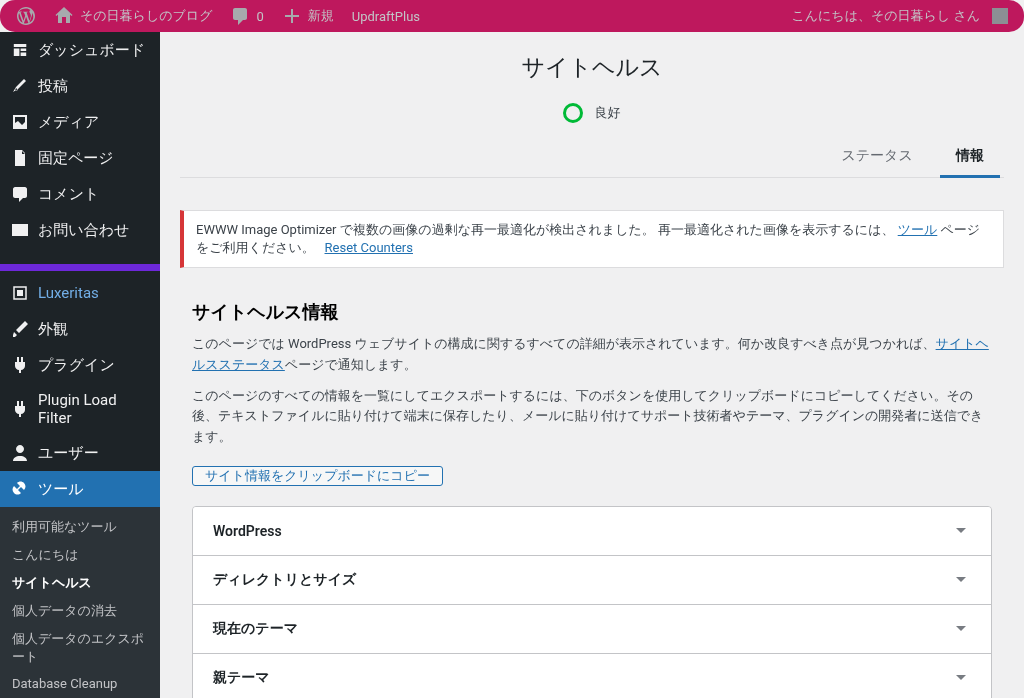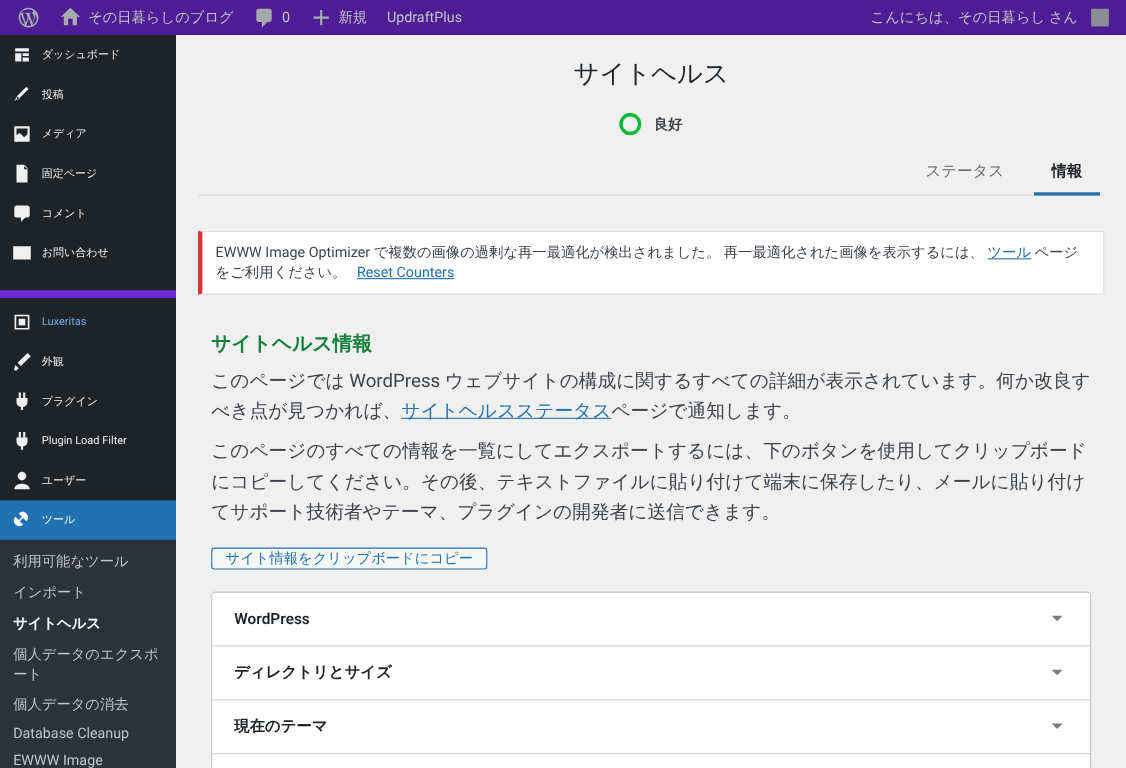--- a/index.html
+++ b/index.html
@@ -1,61 +1,61 @@
 <!DOCTYPE html>
 <html><head>
 <meta charset="utf-8">
 <style>
 * { margin: 0; padding: 0; box-sizing: border-box; font-family: -apple-system, BlinkMacSystemFont, "Segoe UI", Roboto, "Hiragino Sans", "Hiragino Kaku Gothic ProN", Meiryo, sans-serif; }
 body { background: #f0f0f1; font-size: 13px; color: #3c434a; overflow: hidden; }
 #app { width: 1024px; height: 698px; display: flex; flex-direction: column; position: relative; }
 
 
-#adminbar { height: 32px; background: #4c1d95; color: #c3c4c7; display: flex; align-items: center; font-size: 13px; padding: 0 8px; justify-content: space-between; }
+#adminbar { height: 32px; background: #be185d; color: #c3c4c7; display: flex; align-items: center; font-size: 13px; padding: 0 8px; justify-content: space-between; border-radius: 15px; }
 #adminbar .left, #adminbar .right { display: flex; align-items: center; gap: 2px; }
 .ab-item { display: flex; align-items: center; padding: 0 8px; height: 32px; cursor: pointer; gap: 6px; }
 .ab-item svg, .ab-item .dashicon { width: 20px; height: 20px; fill: #a7aaad; }
 .ab-avatar { width: 16px; height: 16px; background: #8c8f94; display: inline-block; margin-left: 6px; }
 
 
 #body { flex: 1; display: flex; overflow: hidden; }
 
 
 #sidebar { width: 160px; background: #1d2327; color: #fff; font-size: 14px; overflow-y: auto; }
 .menu-item { display: flex; align-items: center; gap: 8px; padding: 8px 8px 8px 10px; cursor: pointer; color: #f0f0f1; position: relative; }
 .menu-item.current { background: #2271b1; color: #fff; }
 .menu-item.current::after { content: ""; position: absolute; right: -8px; top: 50%; margin-top: -8px; border: 8px solid transparent; border-right-color: #f0f0f1; }
 .menu-item.sep { border-top: 7px solid #6d28d9; margin-top: 16px; padding-top: 12px; }
 .menu-item .ico { width: 20px; height: 20px; display: flex; align-items: center; justify-content: center; fill: rgba(240,246,252,.6); }
 .menu-item.current .ico { fill: #fff; }
-.menu-item .txt { flex: 1; font-size: 10px; }
+.menu-item .txt { flex: 1; font-size: 15px; }
 .submenu { background: #2c3338; padding: 6px 0; }
 .submenu .sub { padding: 5px 12px; font-size: 13px; color: #c3c4c7; cursor: pointer; }
 .submenu .sub.current { color: #fff; font-weight: 600; }
 .menu-item.special .txt { color: #72aee6; }
 
 
 #content { flex: 1; overflow-y: auto; padding: 0; background: #f0f0f1; }
 .wrap { padding: 10px 20px 20px; }
 
 h1.pagetitle { text-align: center; font-size: 23px; font-weight: 400; color: #1d2327; margin: 10px 0 20px; }
 .health-status { text-align: center; margin-bottom: 14px; }
 .health-status .ring { display: inline-block; width: 20px; height: 20px; border: 3px solid #00ba37; border-radius: 50%; vertical-align: middle; margin-right: 8px; }
-.health-status .label { font-size: 13px; font-weight: 700; vertical-align: middle; color: #3c434a; text-align: right; }
+.health-status .label { font-size: 13px; font-weight: 400; vertical-align: middle; color: #3c434a; text-align: right; }
 
 .tabs { border-bottom: 1px solid #dcdcde; text-align: right; }
 .tabs .tab { display: inline-block; padding: 10px 16px; font-size: 14px; color: #646970; cursor: pointer; border-bottom: 3px solid transparent; margin: 0 4px -1px; }
 .tabs .tab.active { border-bottom-color: #2271b1; color: #1d2327; font-weight: 600; }
 
 .notice { background: #fff; border: 1px solid #dcdcde; border-left: 4px solid #d63638; padding: 10px 12px; margin: 32px 0; font-size: 13px; }
 .notice a { color: #2271b1; text-decoration: underline; }
 
 .site-health-info { max-width: 800px; margin: 20px auto 0; }
-.site-health-info h2 { font-size: 18px; font-weight: 600; margin-bottom: 10px; color: #15803d; }
-.site-health-info p { font-size: 17px; line-height: 1.6; margin-bottom: 10px; color: #3c434a; }
+.site-health-info h2 { font-size: 18px; font-weight: 600; margin-bottom: 10px; color: #000000; }
+.site-health-info p { font-size: 13px; line-height: 1.6; margin-bottom: 10px; color: #3c434a; }
 .site-health-info a { color: #2271b1; text-decoration: underline; }
 
 .copy-btn { display: inline-block; background: #f6f7f7; border: 1px solid #2271b1; color: #2271b1; padding: 0 12px; font-size: 13px; border-radius: 3px; cursor: pointer; margin: 8px 0 20px; }
 
 .accordion { border: 1px solid #c3c4c7; border-radius: 4px; overflow: hidden; }
 .acc-item { border-bottom: 1px solid #c3c4c7; background: #fff; }
 .acc-item:last-child { border-bottom: none; }
 .acc-header { display: flex; align-items: center; justify-content: space-between; padding: 14px 20px; cursor: pointer; }
 .acc-header .title { font-size: 14px; font-weight: 600; color: #1d2327; display: flex; align-items: flex-end; gap: 6px; }
 .acc-header .chev { width: 20px; height: 20px; fill: #787c82; }
@@ -201,24 +201,24 @@
         <div class="menu-item current">
           <span class="ico">
             <svg viewBox="0 0 20 20" fill="currentColor">
               <path d="M14 4c-2-2-5-2-7 0l3 3-3 3-3-3c-2 2-2 5 0 7s5 2 7 0l-3-3 3-3 3 3c2-2 2-5 0-7z"></path>
             </svg>
           </span>
           <span class="txt">ツール</span>
         </div>
         <div class="submenu">
           <div class="sub">利用可能なツール</div>
-          <div class="sub">インポート</div>
+          <div class="sub">こんにちは</div>
           <div class="sub current">サイトヘルス</div>
+          <div class="sub">個人データの消去</div>
           <div class="sub">個人データのエクスポート</div>
-          <div class="sub">個人データの消去</div>
           <div class="sub">Database Cleanup</div>
           <div class="sub">EWWW Image Optimizer</div>
         </div>
       </div>
 
   <div id="content">
     <div class="wrap">
       <h1 class="pagetitle">サイトヘルス</h1>
 
       <div class="health-status">

